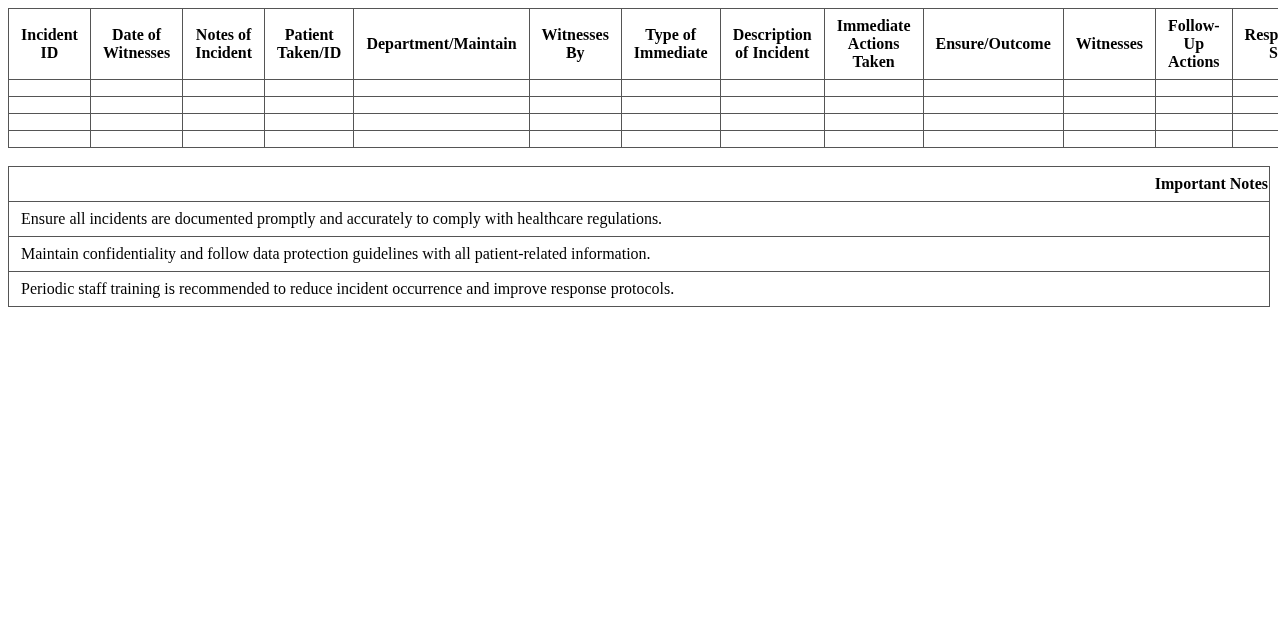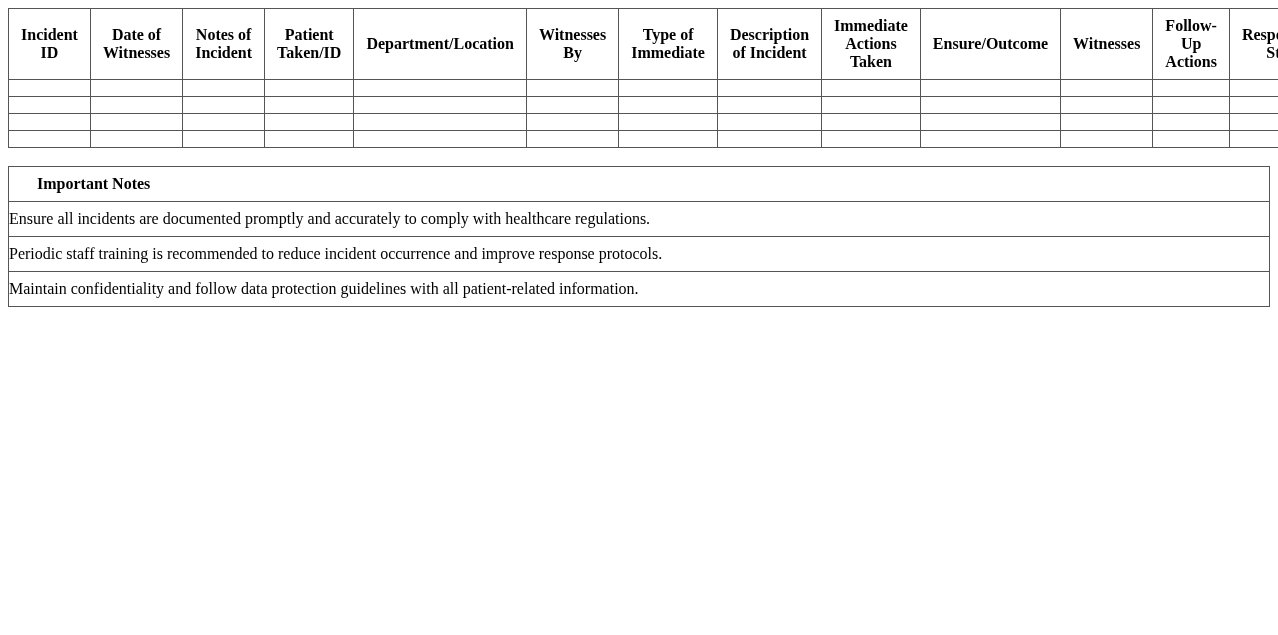--- a/index.html
+++ b/index.html
@@ -23,22 +23,22 @@
   }
   .incident-table td { height: 17px; }
   .notes-table {
     position: absolute; left: 8px; top: 166px;
     width: 1262px; border-collapse: collapse;
     font-size: 16px;
   }
   .notes-table th, .notes-table td {
     border: 1px solid #555; box-sizing: border-box;
   }
-  .notes-table th { height: 35px; font-weight: bold; text-align: left; padding-left: 28px; }
-  .notes-table td { height: 35px; padding: 0 0; text-align: left; }
+  .notes-table th { height: 35px; font-weight: bold; text-align: right; padding-left: 28px; }
+  .notes-table td { height: 35px; padding: 0 12px; text-align: left; }
 </style>
 </head>
 <body>
 
 <table class="incident-table">
   <colgroup>
     <col style="width:82px">
       <col style="width:82px">
       <col style="width:82px">
       <col style="width:87px">
@@ -51,21 +51,21 @@
       <col style="width:93px">
       <col style="width:76px">
     <col style="width:110px">
   </colgroup>
   <thead>
     <tr>
       <th>Incident ID</th>
       <th>Date of Witnesses</th>
       <th>Notes of Incident</th>
       <th>Patient Taken/ID</th>
-      <th>Department/Location</th>
+      <th>Department/Maintain</th>
       <th>Witnesses By</th>
       <th>Type of Immediate</th>
       <th>Description of Incident</th>
       <th>Immediate Actions Taken</th>
       <th>Ensure/Outcome</th>
       <th>Witnesses</th>
       <th>Follow-Up Actions</th>
       <th>Responsible Staff</th>
     </tr>
   </thead>
@@ -137,19 +137,19 @@
   <thead>
     <tr>
         <th>Important Notes</th>
       </tr>
   </thead>
   <tbody>
     <tr>
         <td>Ensure all incidents are documented promptly and accurately to comply with healthcare regulations.</td>
       </tr>
     <tr>
-        <td>Periodic staff training is recommended to reduce incident occurrence and improve response protocols.</td>
+        <td>Maintain confidentiality and follow data protection guidelines with all patient-related information.</td>
       </tr>
     <tr>
-        <td>Maintain confidentiality and follow data protection guidelines with all patient-related information.</td>
+        <td>Periodic staff training is recommended to reduce incident occurrence and improve response protocols.</td>
       </tr>
   </tbody>
 </table>
 
 </body></html>

